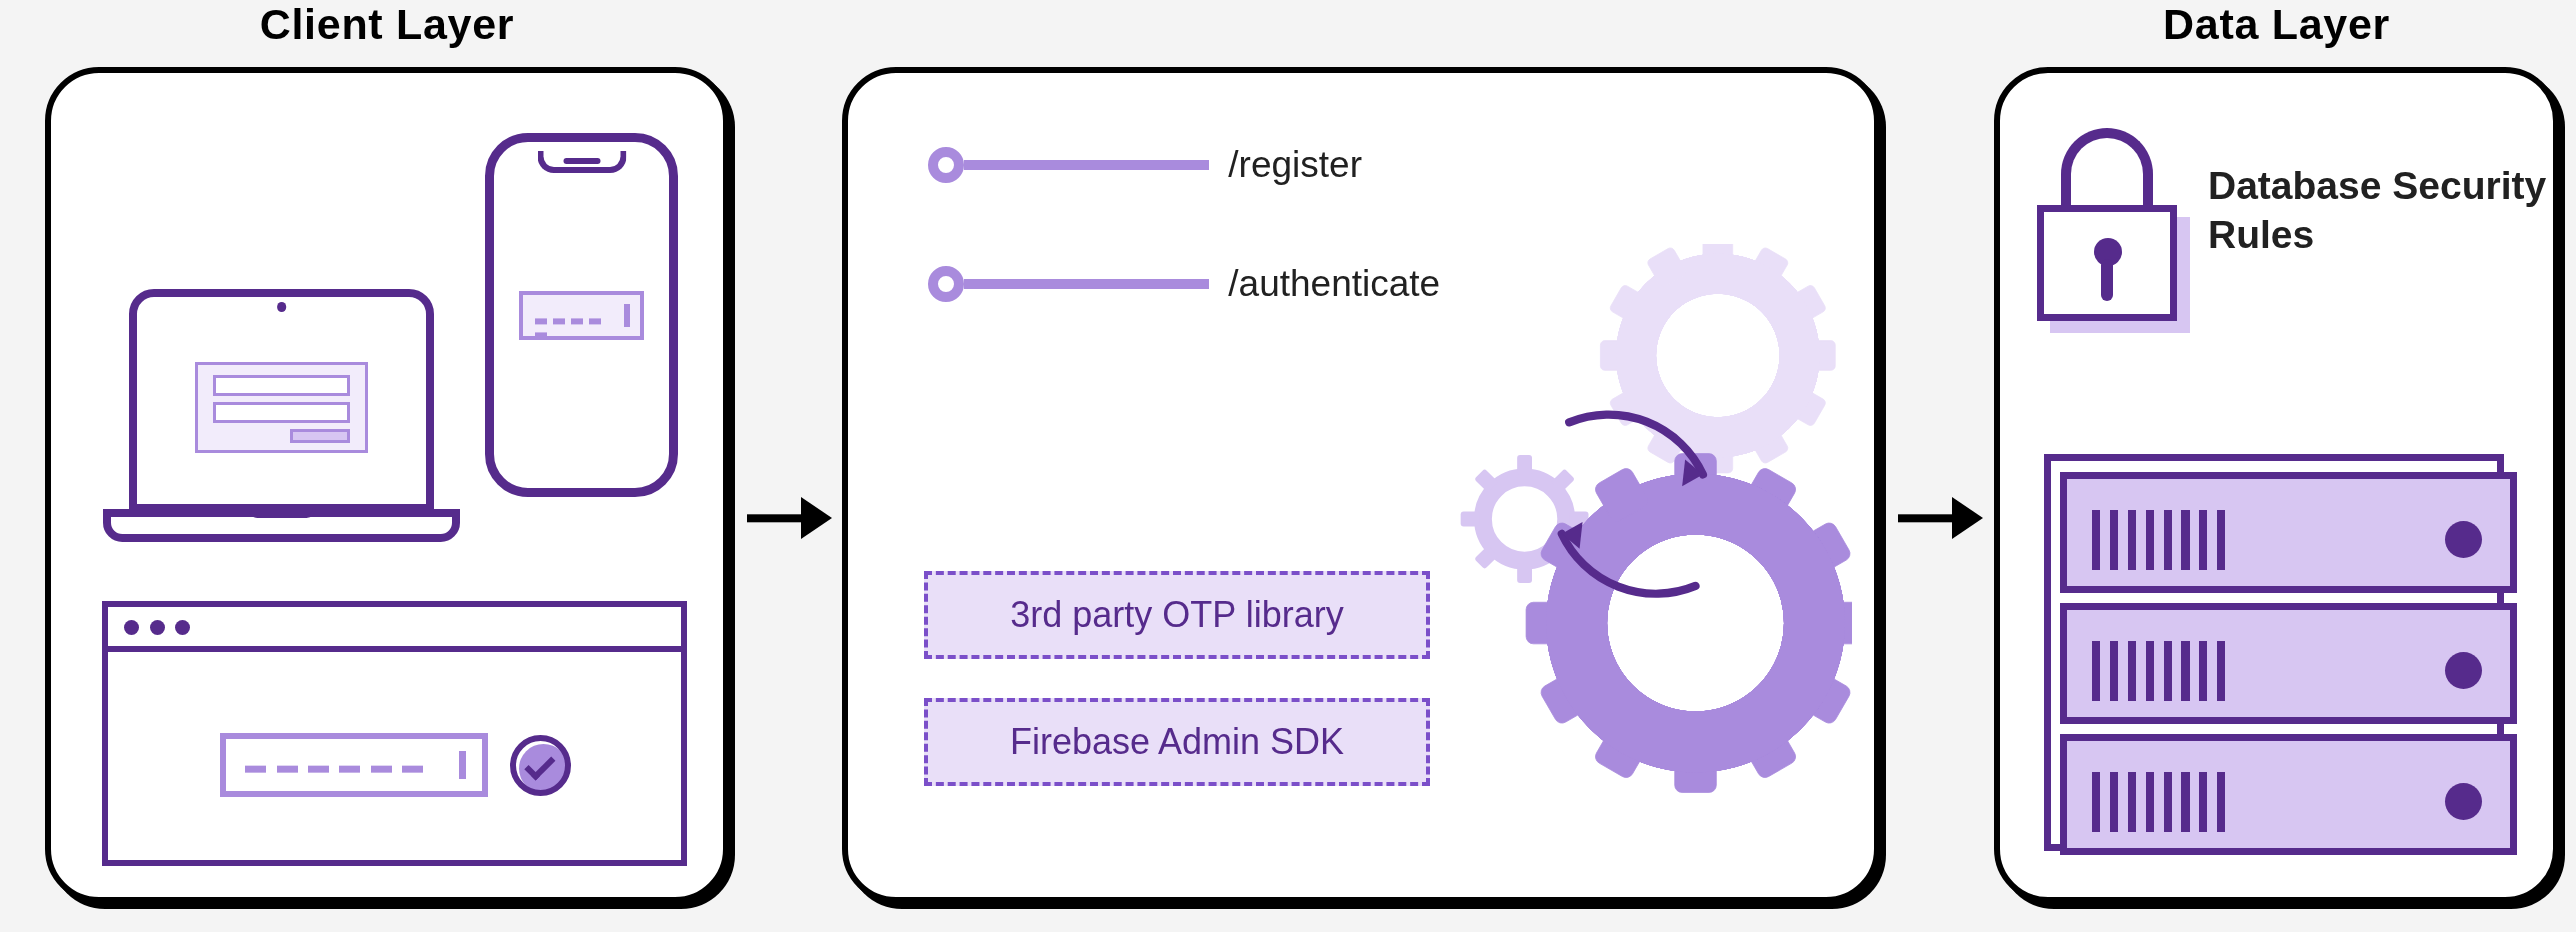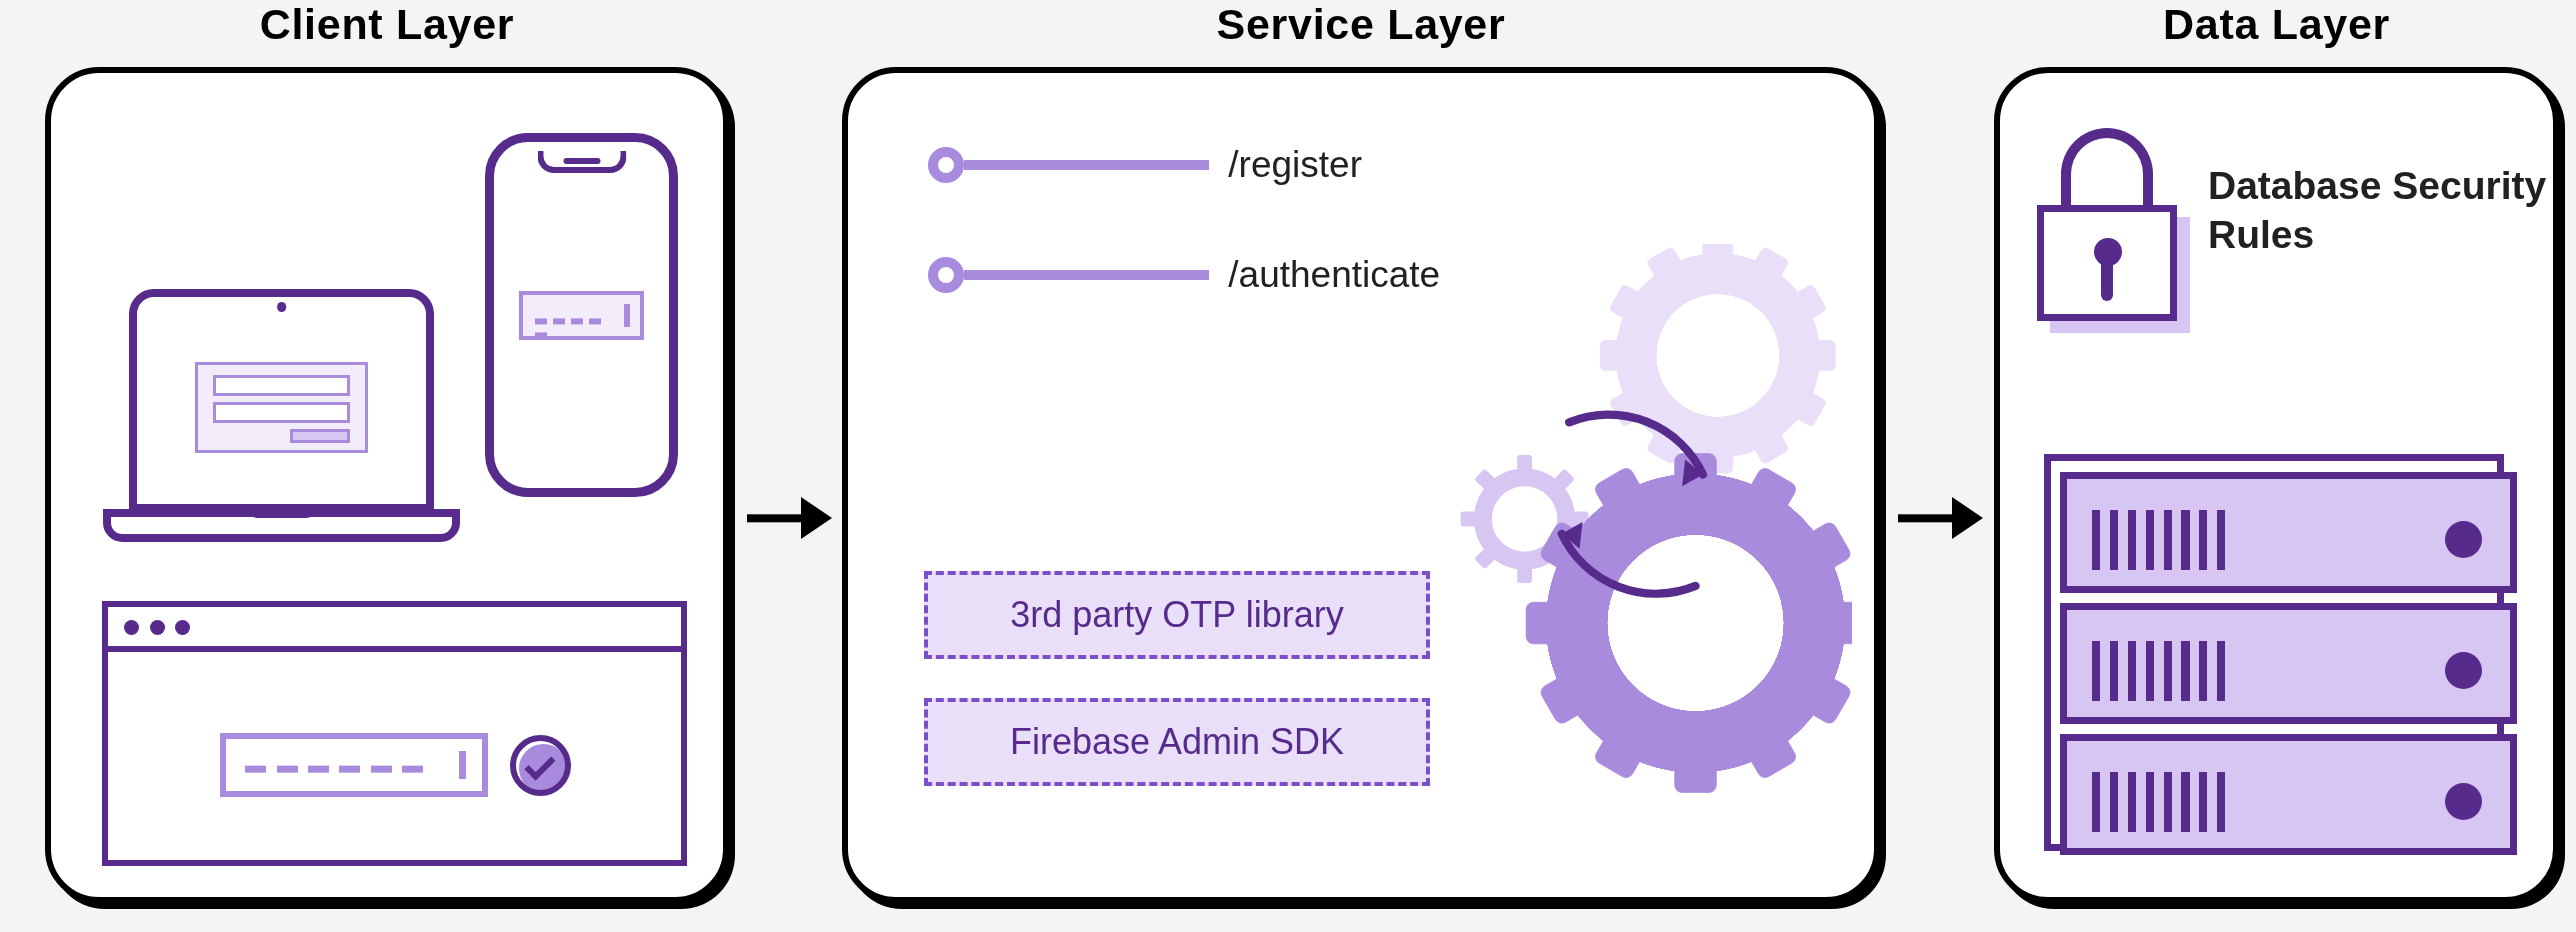--- a/index.html
+++ b/index.html
@@ -204,21 +204,21 @@
   .endpoint .node{
     width:36px;height:36px;border-radius:50%;
     border:10.4px solid var(--purple-light);background:white;
     flex:0 0 auto;
   }
   .endpoint .stem{
     height:10.4px;background:var(--purple-light);flex:0 0 auto;
   }
   .endpoint .label{margin-left:19.3px;}
   .ep1{top:74px;} .ep1 .stem{width:245px;}
-  .ep2{top:184px;text-align:center;} .ep2 .stem{width:245px;}
+  .ep2{top:193px;text-align:center;} .ep2 .stem{width:245px;}
 
   .dashed-box{
     position:absolute;left:76px;width:506px;height:88px;
     border:4.5px dashed var(--purple-mid);
     background:var(--purple-faint);
     display:flex;align-items:center;justify-content:center;
     font-size:36px;color:var(--purple-dark);
   }
   .db1{top:498px;} .db2{top:625px;}
 
@@ -273,21 +273,20 @@
   .server .disk{
     position:absolute;right:28px;top:42px;width:37px;height:37px;border-radius:50%;background:var(--purple-dark);
   }
 </style>
 </head>
 <body>
 
 <div class="page">
 
   <div class="title title-client">Client Layer</div>
-  <div class="title title-service">Service Layer</div>
   <div class="title title-data">Data Layer</div>
 
   <div class="layer client-layer">
     <div class="layer-shadow"></div>
     <div class="layer-card">
 
       <div class="laptop">
         <div class="lid">
           <div class="notch"></div>
           <div class="form">

